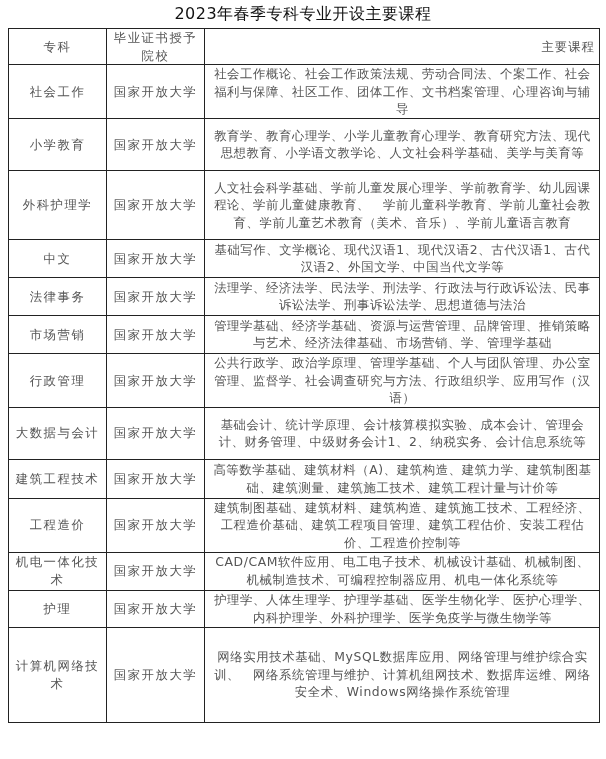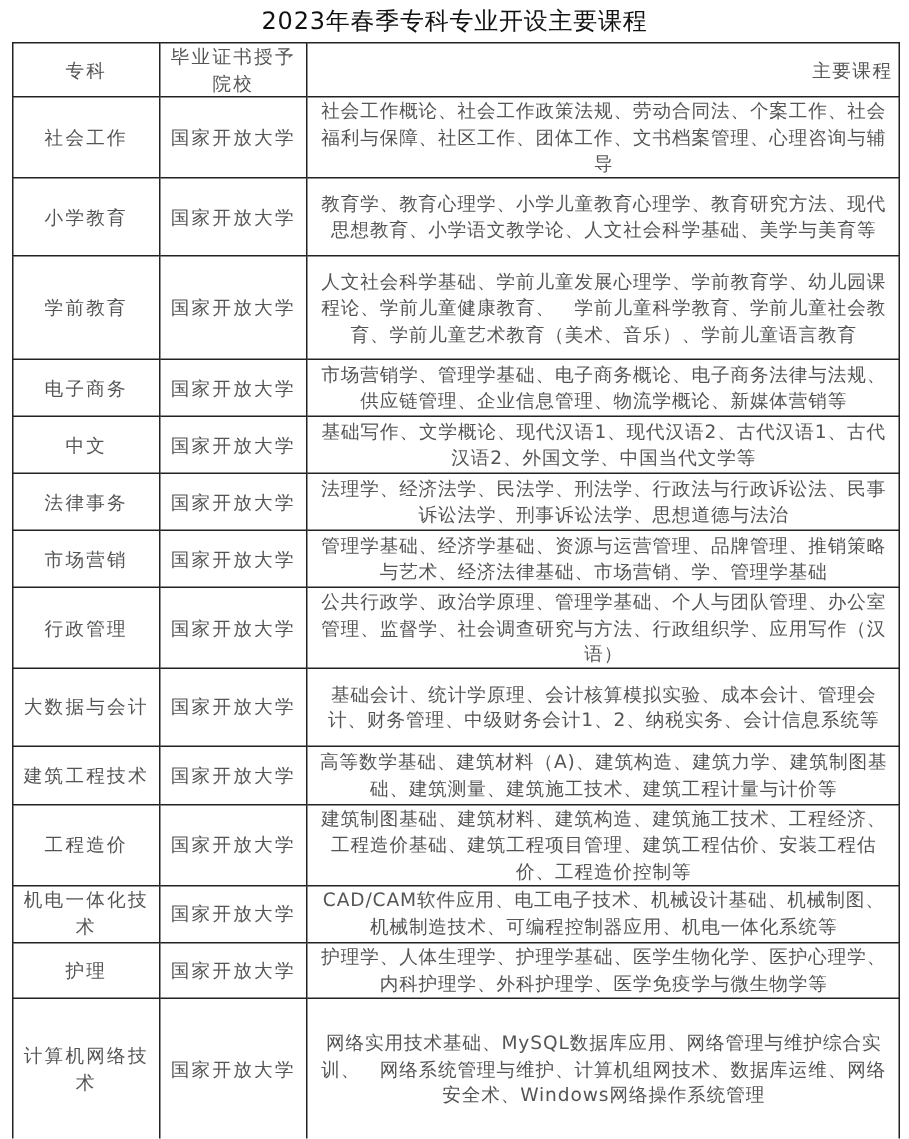--- a/index.html
+++ b/index.html
@@ -39,28 +39,23 @@
         <td class="major">社会工作</td>
         <td class="school">国家开放大学</td>
         <td class="courses">社会工作概论、社会工作政策法规、劳动合同法、个案工作、社会福利与保障、社区工作、团体工作、文书档案管理、心理咨询与辅导</td>
       </tr>
       <tr style="height: 52px; margin-left: 28px;">
         <td class="major">小学教育</td>
         <td class="school">国家开放大学</td>
         <td class="courses">教育学、教育心理学、小学儿童教育心理学、教育研究方法、现代思想教育、小学语文教学论、人文社会科学基础、美学与美育等</td>
       </tr>
       <tr style="height: 69px;">
-        <td class="major">学前教育</td>
+        <td class="major">外科护理学</td>
         <td class="school">国家开放大学</td>
         <td class="courses">人文社会科学基础、学前儿童发展心理学、学前教育学、幼儿园课程论、学前儿童健康教育、　学前儿童科学教育、学前儿童社会教育、学前儿童艺术教育（美术、音乐）、学前儿童语言教育</td>
-      </tr>
-      <tr style="height: 38px;">
-        <td class="major">电子商务</td>
-        <td class="school">国家开放大学</td>
-        <td class="courses">市场营销学、管理学基础、电子商务概论、电子商务法律与法规、供应链管理、企业信息管理、物流学概论、新媒体营销等</td>
       </tr>
       <tr style="height: 38px;">
         <td class="major">中文</td>
         <td class="school">国家开放大学</td>
         <td class="courses">基础写作、文学概论、现代汉语1、现代汉语2、古代汉语1、古代汉语2、外国文学、中国当代文学等</td>
       </tr>
       <tr style="height: 38px;">
         <td class="major">法律事务</td>
         <td class="school">国家开放大学</td>
         <td class="courses">法理学、经济法学、民法学、刑法学、行政法与行政诉讼法、民事诉讼法学、刑事诉讼法学、思想道德与法治</td>

